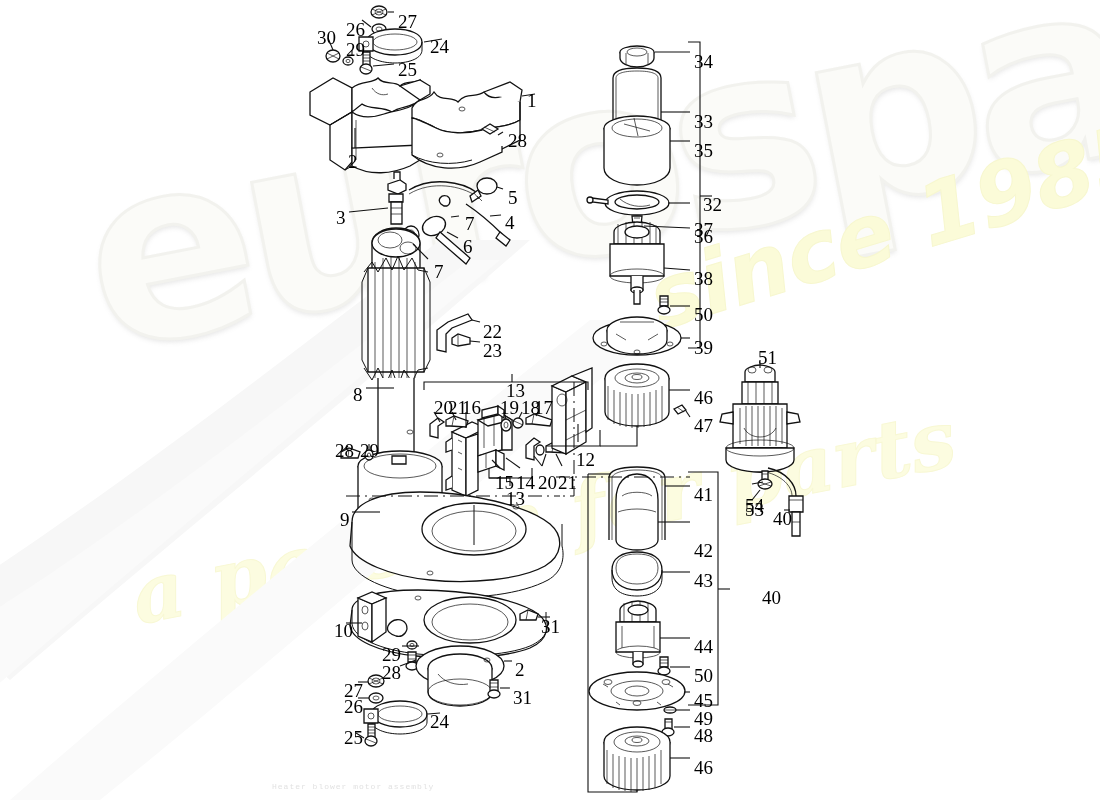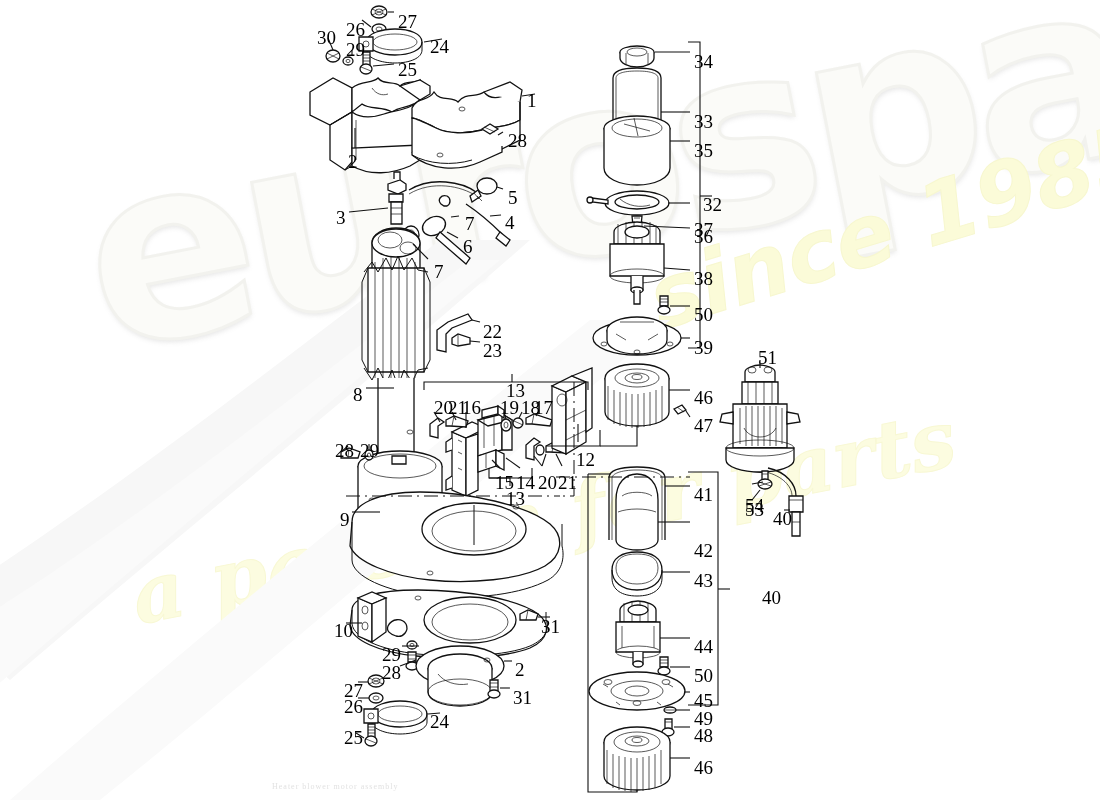--- a/index.html
+++ b/index.html
@@ -47,21 +47,21 @@
   .brk{stroke:#111;stroke-width:1.1;fill:none;}
   .dash{stroke:#111;stroke-width:1;fill:none;stroke-dasharray:14 5 2 5;}
 
   
   .num{
     position:absolute;font-family:"Liberation Serif",serif;
     font-size:19px;color:#000;line-height:1;white-space:nowrap;
   }
   #caption{
     position:absolute;left:272px;top:782px;width:200px;
-    font-family:Liberation Serif, serif;font-size:8px;
+    font-family:Liberation Mono, monospace;font-size:8px;
     color:#e2e2e2;letter-spacing:1px;white-space:nowrap;
   }
 </style>
 </head>
 <body>
 
 <div id="stage">
 
   <div class="wm" id="wm-main">eurospares</div>
   <div class="wm" id="wm-since">since 1985</div>

